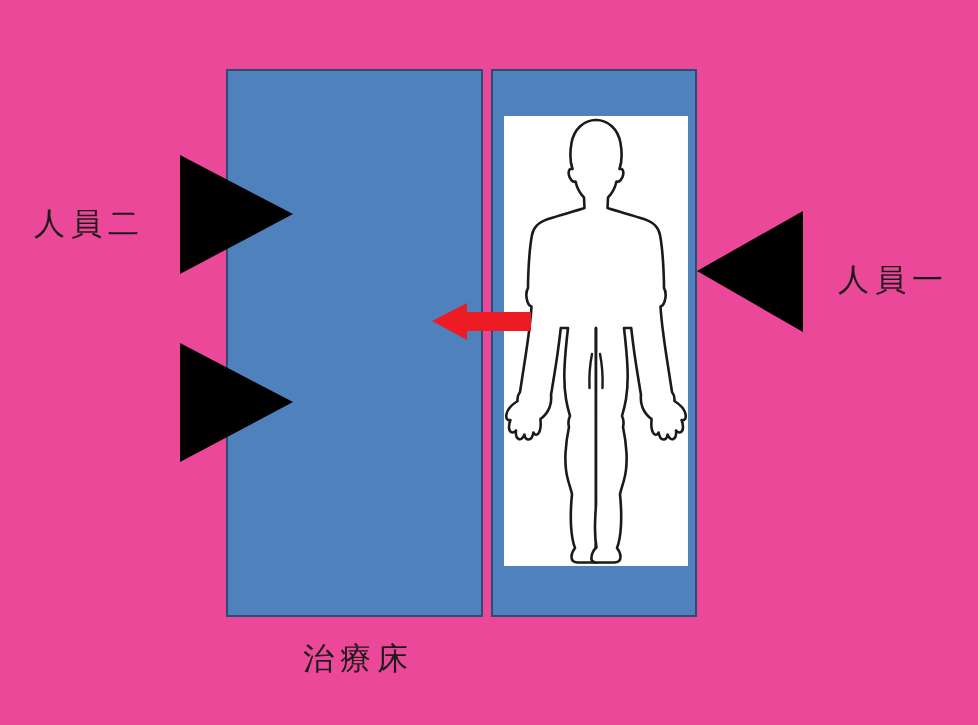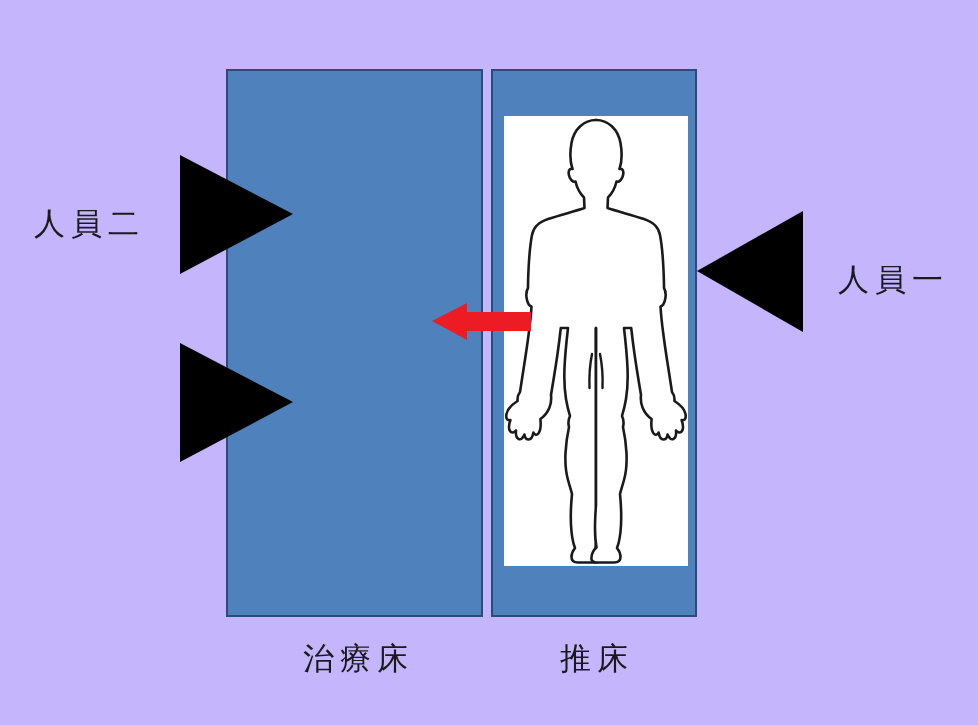--- a/index.html
+++ b/index.html
@@ -10,21 +10,21 @@
   body {
     width: 978px;
     height: 725px;
     font-family: "Liberation Serif", "DejaVu Serif", serif;
     overflow: hidden;
   }
   #stage {
     position: relative;
     width: 978px;
     height: 725px;
-    background: #c4b5fd;
+    background: #ec4899;
     text-decoration: underline;
   }
 
   
   .bed {
     position: absolute;
     background: #4F81BD;
     border: 2px solid #2A4D76;
     box-sizing: border-box;
   }
@@ -219,15 +219,14 @@
     <polygon points="432,321 467,303 467,312 531,312 531,331 467,331 467,340" fill="#ED1C24"></polygon>
   </svg>
 
   <div class="cn-label" id="label-person-two">人員二</div>
 
 
   <div class="cn-label" id="label-treatment-bed">治療床</div>
 
   <div class="cn-label" id="label-person-one">人員一</div>
 
-  <div class="cn-label" id="label-gurney">推床</div>
 
 </div>
 
 </body></html>

